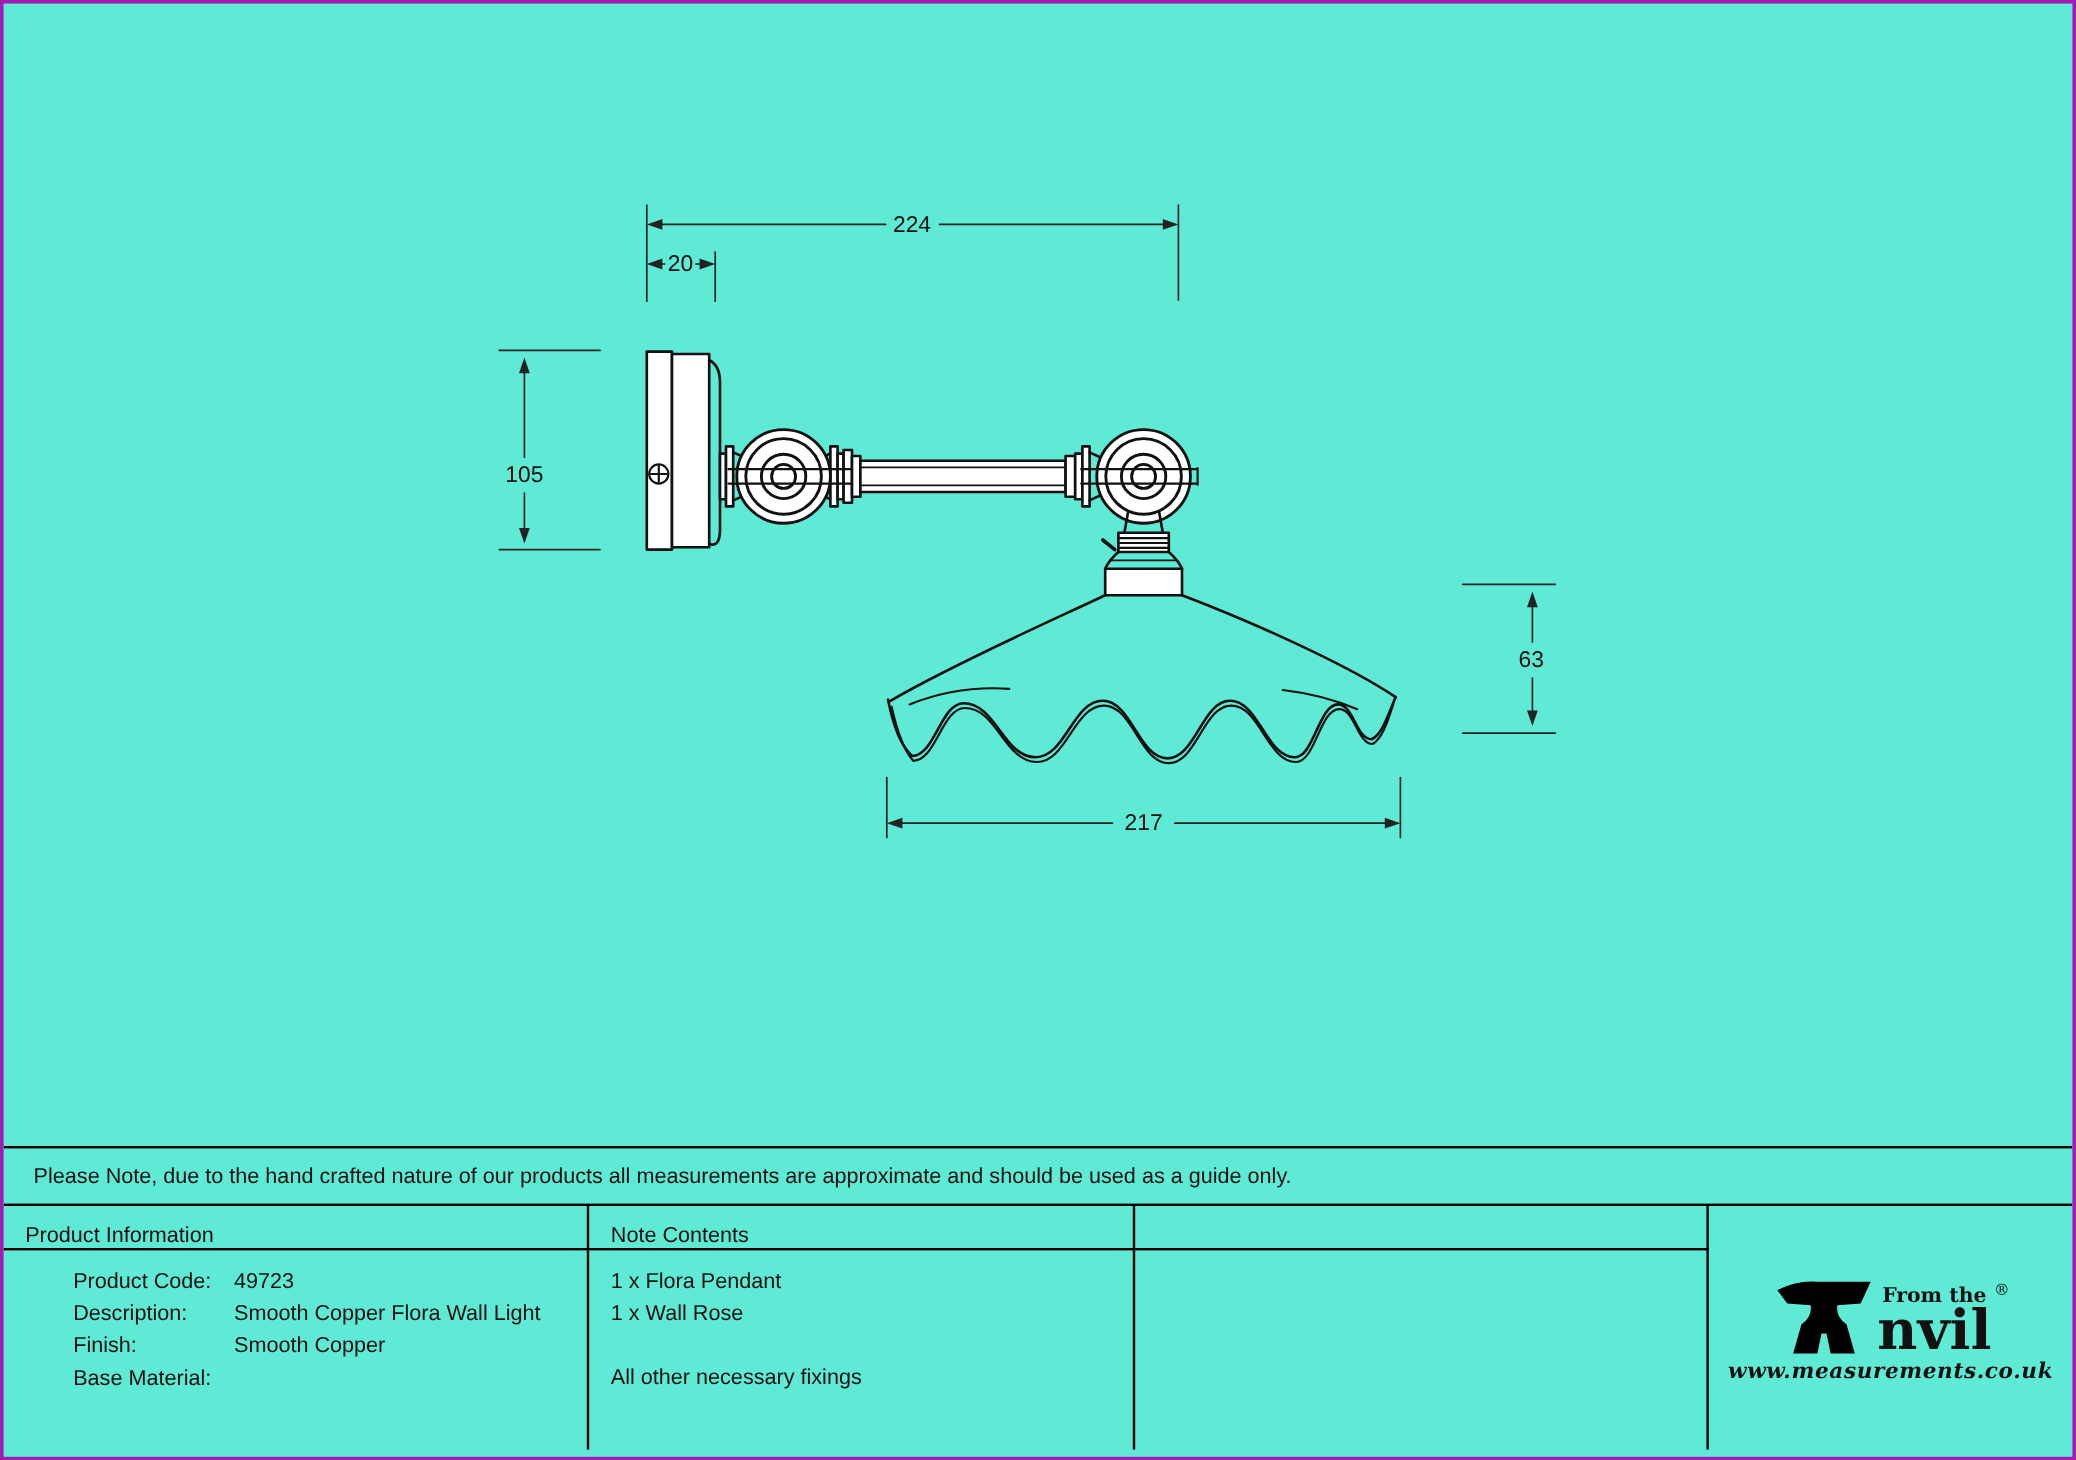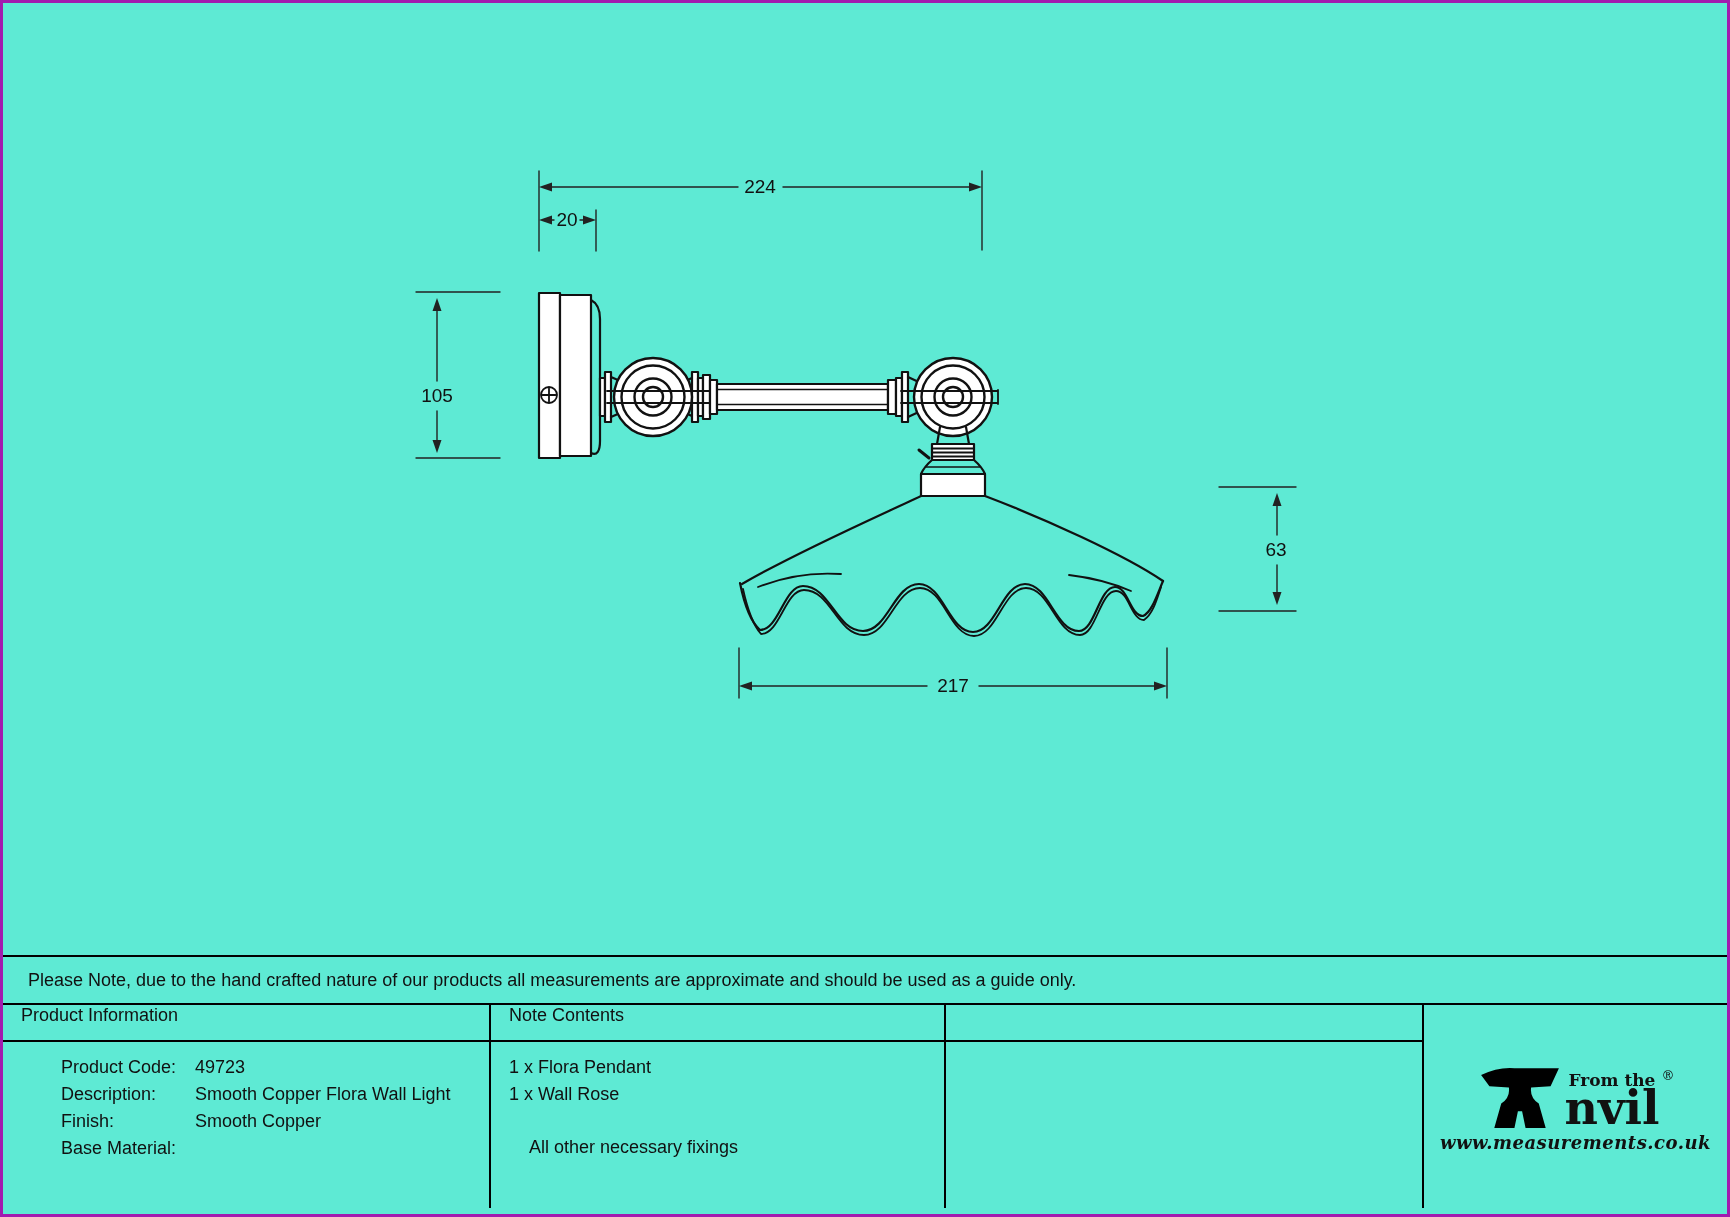--- a/index.html
+++ b/index.html
@@ -29,30 +29,30 @@
     display:grid;
     grid-template-columns:488px 455px 478px 1fr;
     grid-template-rows:37px 1fr;
     border-top:2px solid #000;
     height:205px;
     box-sizing:border-box;
   }
   .cell{box-sizing:border-box;}
   .hdr{
     border-bottom:2px solid #000;
-    display:flex;align-items:flex-start;
+    display:flex;align-items:flex-end;
     font-size:18px;
     padding-left:18px;
   }
   .vline{border-right:2px solid #000;}
   .body-cell{padding:12px 16px 0 18px;font-size:18px;}
 
   .pi-grid{display:grid;grid-template-columns:134px 1fr;line-height:27px;margin-left:40px;}
   .pc-list{line-height:27px;}
-  .pc-extra{margin-top:26px;line-height:27px;margin-left:20px;}
+  .pc-extra{margin-top:26px;line-height:27px;}
 
   .logo-cell{
     grid-column:4;grid-row:1 / 3;
     display:flex;flex-direction:column;
     align-items:center;justify-content:center;
     padding-top:4px;
   }
   .brand-top{display:flex;align-items:flex-end;justify-content:center;}
   .anvil-svg{width:84px;height:66px;display:block;margin-right:2px;}
   .brand-words{position:relative;display:flex;flex-direction:column;align-items:flex-start;}

